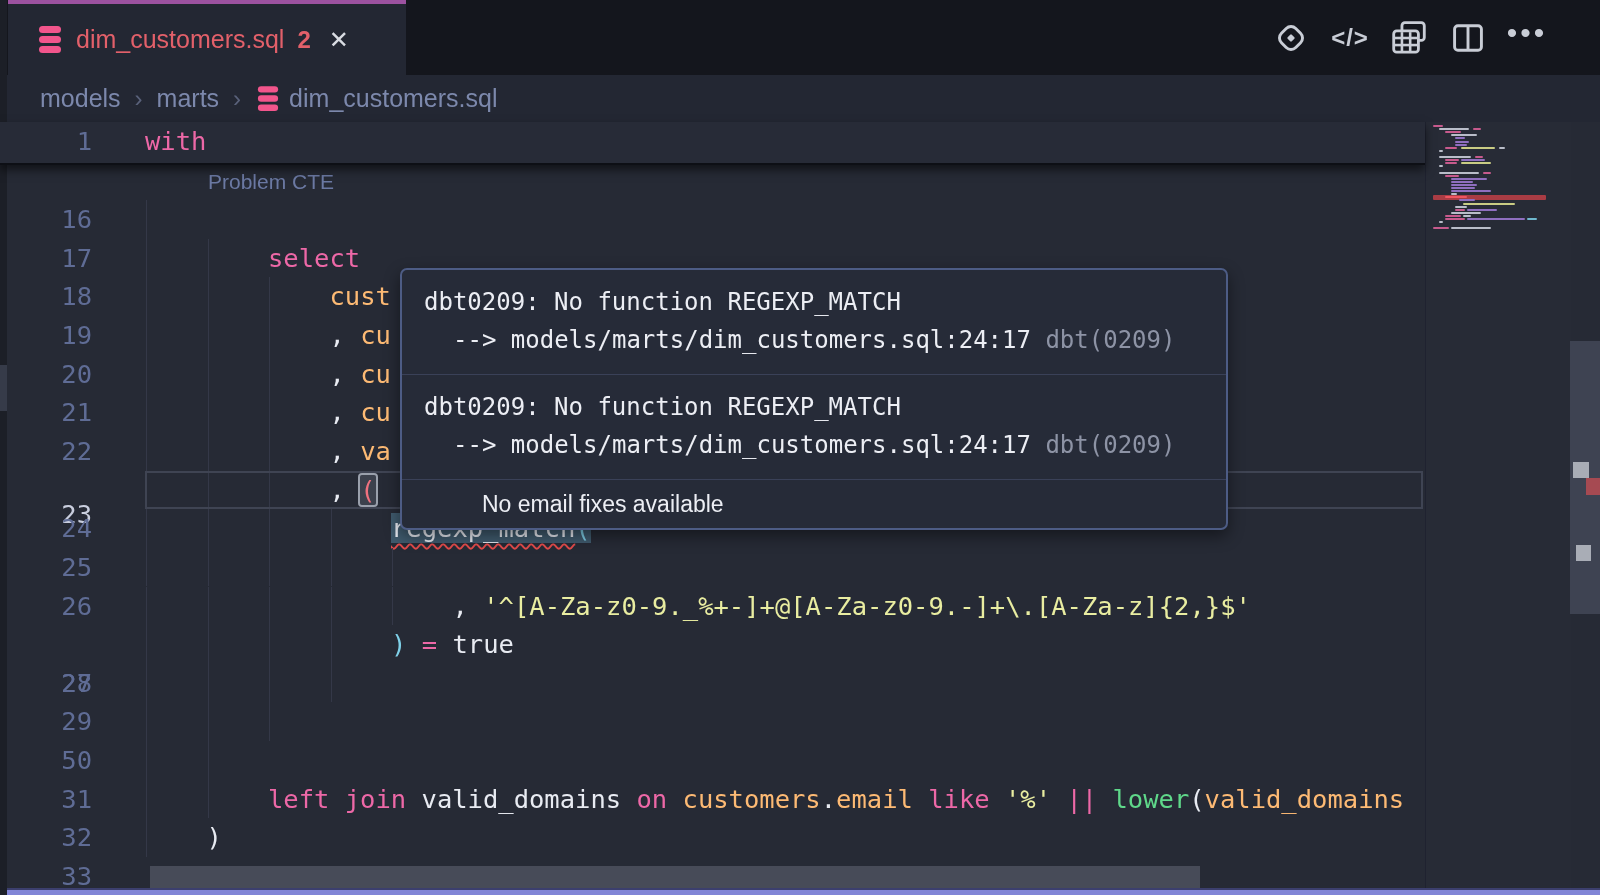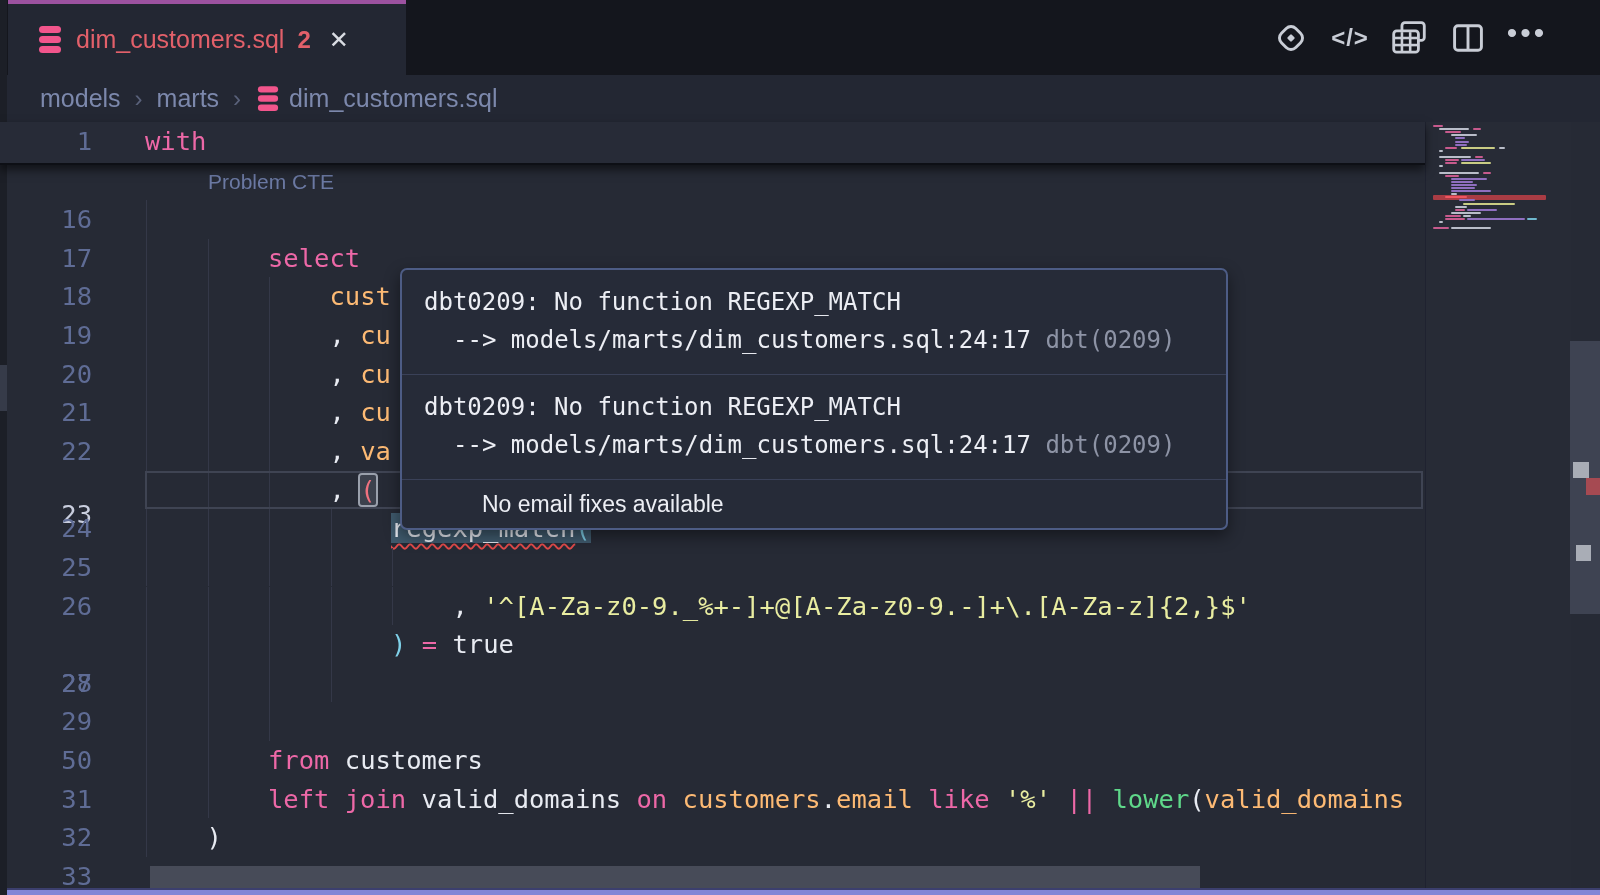--- a/index.html
+++ b/index.html
@@ -196,21 +196,20 @@
       <div class="guide" style="left: 269px; top: 541.8px; height: 38.65px;"></div>
       <div class="guide" style="left: 330.5px; top: 541.8px; height: 38.65px;"></div>
       <div class="gutter-num" style="top: 541.8px;">28</div>
       <div class="guide" style="left: 146px; top: 580.45px; height: 38.65px;"></div>
       <div class="guide" style="left: 207.5px; top: 580.45px; height: 38.65px;"></div>
       <div class="guide" style="left: 269px; top: 580.45px; height: 38.65px;"></div>
       <div class="gutter-num" style="top: 580.45px;">29</div>
       <div class="guide" style="left: 146px; top: 619.1px; height: 38.65px;"></div>
       <div class="guide" style="left: 207.5px; top: 619.1px; height: 38.65px;"></div>
       <div class="gutter-num" style="top: 619.1px;">50</div>
-      <div class="code-row" style="left: 268px; top: 619.1px;"><span class="tk-kw">from</span><span class="tk-plain"> customers</span></div>
       <div class="guide" style="left: 146px; top: 657.75px; height: 38.65px;"></div>
       <div class="guide" style="left: 207.5px; top: 657.75px; height: 38.65px;"></div>
       <div class="gutter-num" style="top: 657.75px;">31</div>
       <div class="code-row" style="left: 268px; top: 657.75px;"><span class="tk-kw">left join</span><span class="tk-plain"> valid_domains </span><span class="tk-kw">on</span><span class="tk-plain"> </span><span class="tk-ident">customers</span><span class="tk-plain">.</span><span class="tk-ident">email</span><span class="tk-plain"> </span><span class="tk-kw">like</span><span class="tk-plain"> </span><span class="tk-str">'%'</span><span class="tk-plain"> </span><span class="tk-kw">||</span><span class="tk-plain"> </span><span class="tk-fn">lower</span><span class="tk-plain">(</span><span class="tk-ident">valid_domains</span></div>
       <div class="guide" style="left: 146px; top: 696.4px; height: 38.65px;"></div>
       <div class="gutter-num" style="top: 696.4px;">32</div>
       <div class="code-row" style="left: 206.5px; top: 696.4px;"><span class="tk-plain">)</span></div>
       <div class="gutter-num" style="top: 735.05px;">33</div>
       <div class="code-row" style="left: 145px; top: 735.05px;"></div>
     </div>

